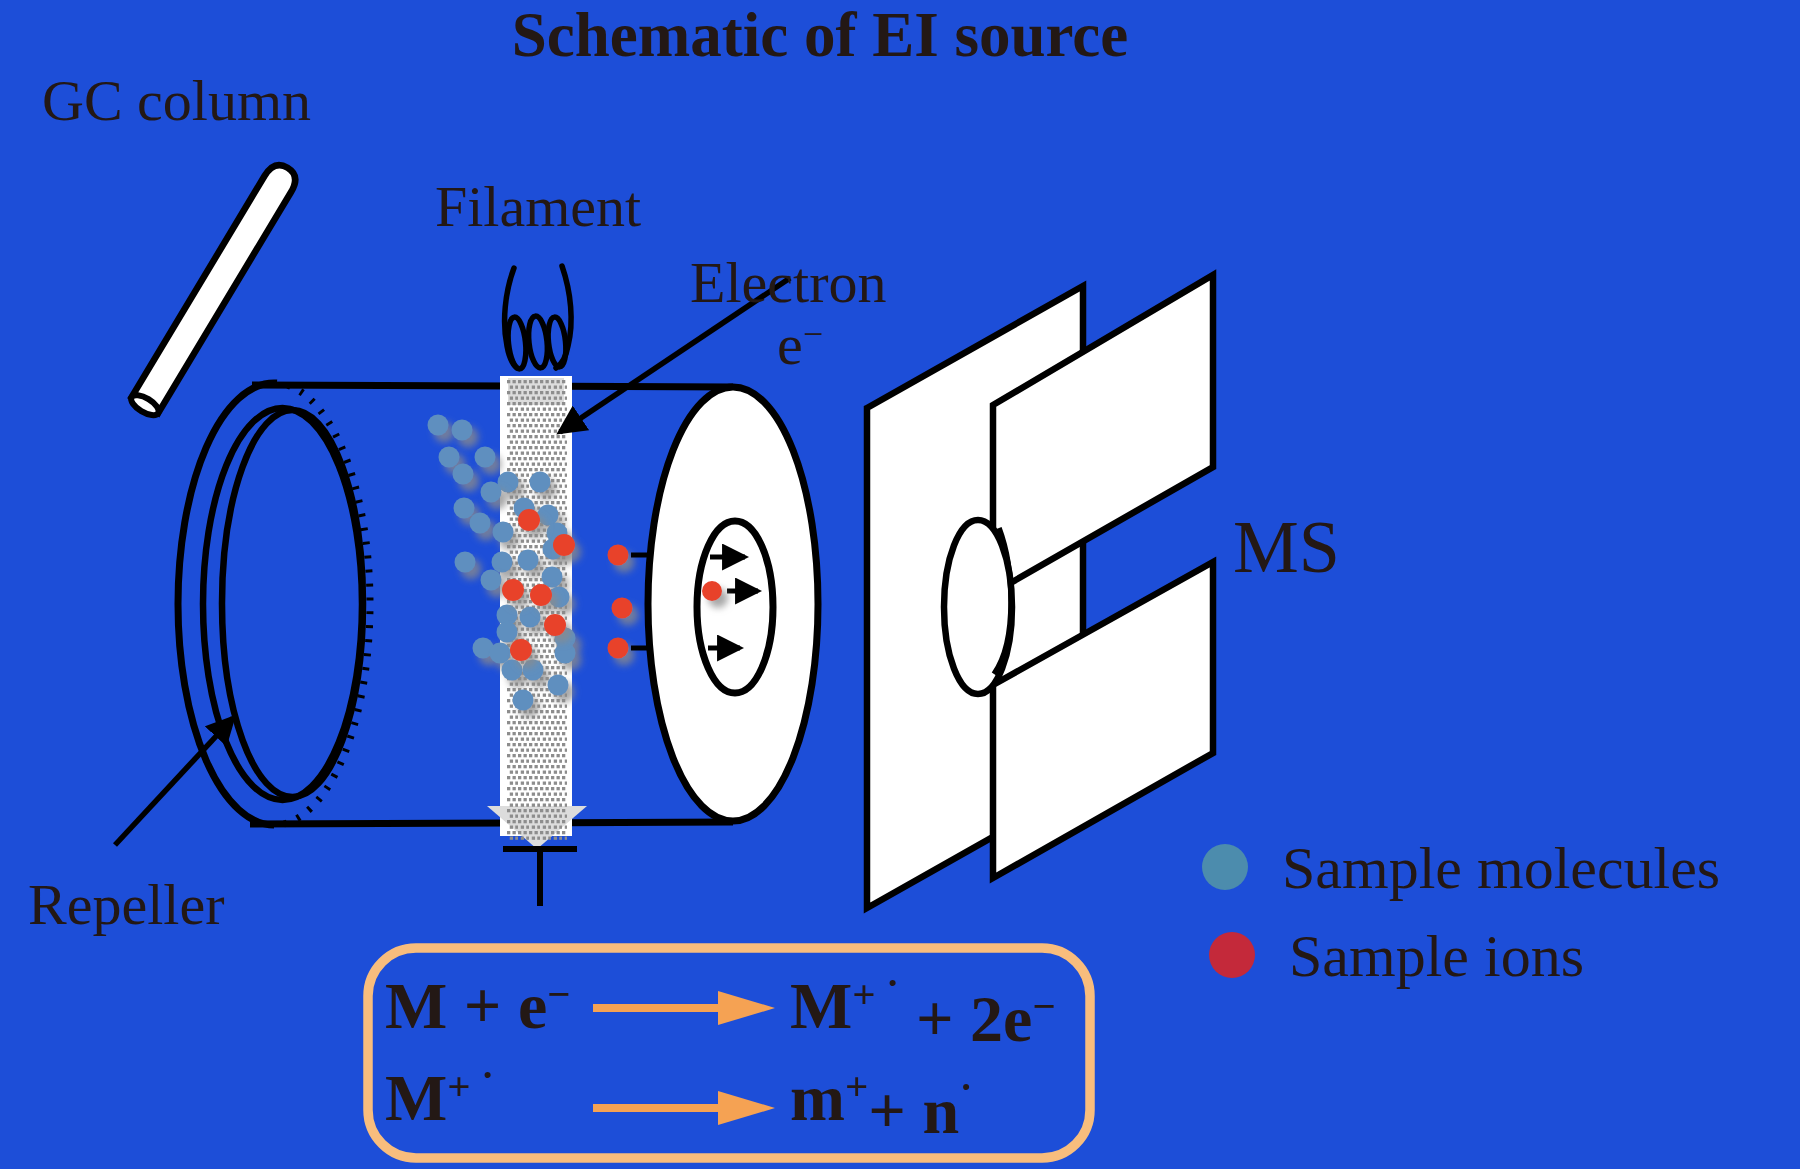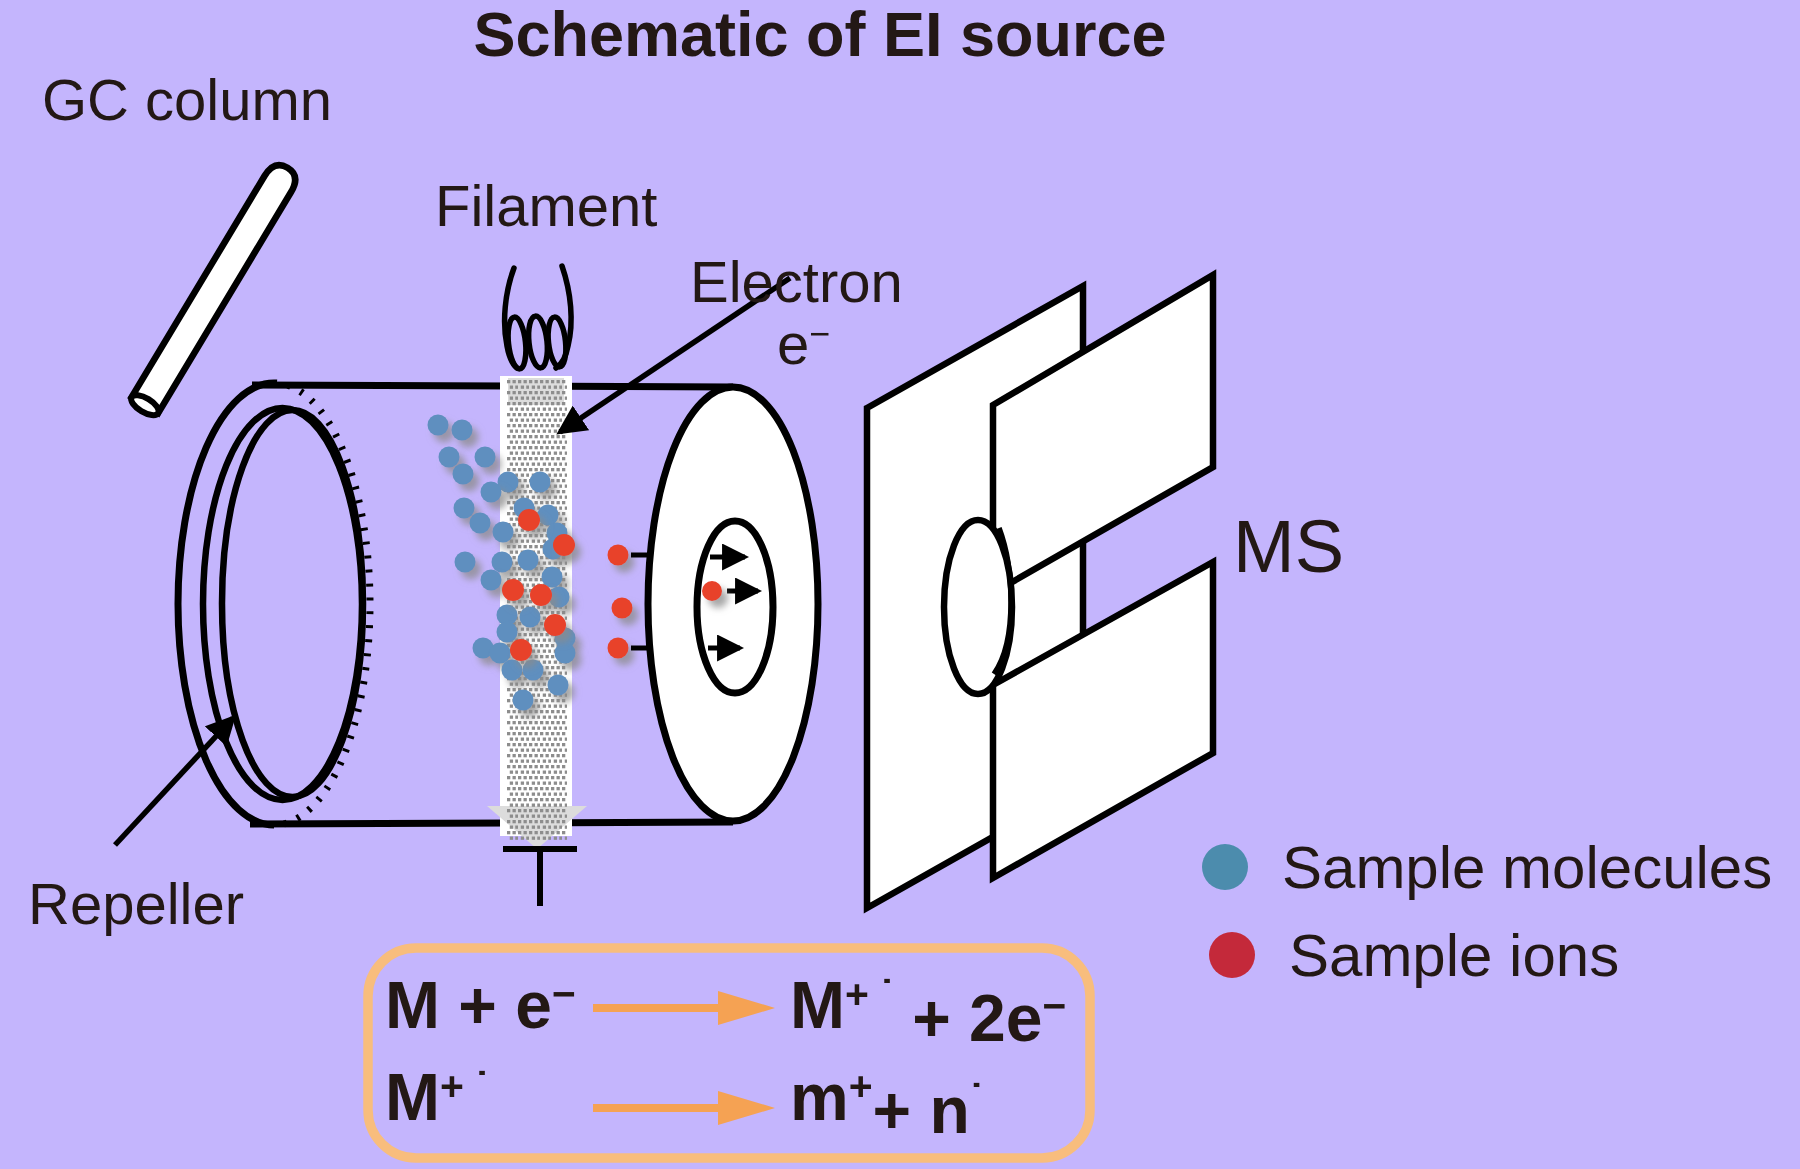--- a/index.html
+++ b/index.html
@@ -1,17 +1,17 @@
 <!DOCTYPE html>
 <html><head>
 <meta charset="utf-8">
 <style>
   html,body{margin:0;padding:0;background:#ffffff;}
-  .stage{position:relative;width:1800px;height:1169px;background:#c4b5fd;overflow:hidden;
-         font-family:Liberation Sans, sans-serif;}
+  .stage{position:relative;width:1800px;height:1169px;background:#1d4ed8;overflow:hidden;
+         font-family:Liberation Serif, serif;}
   svg text{fill:#231815;}
   .title-text{font-size:63px;font-weight:bold;}
   .label-text{font-size:58px;font-weight:400;}
   .legend-text{font-size:60px;font-weight:400;}
   .ms-text{font-size:74px;font-weight:400;}
   .eq-text{font-size:66px;font-weight:bold;}
 </style>
 </head>
 <body>
 

